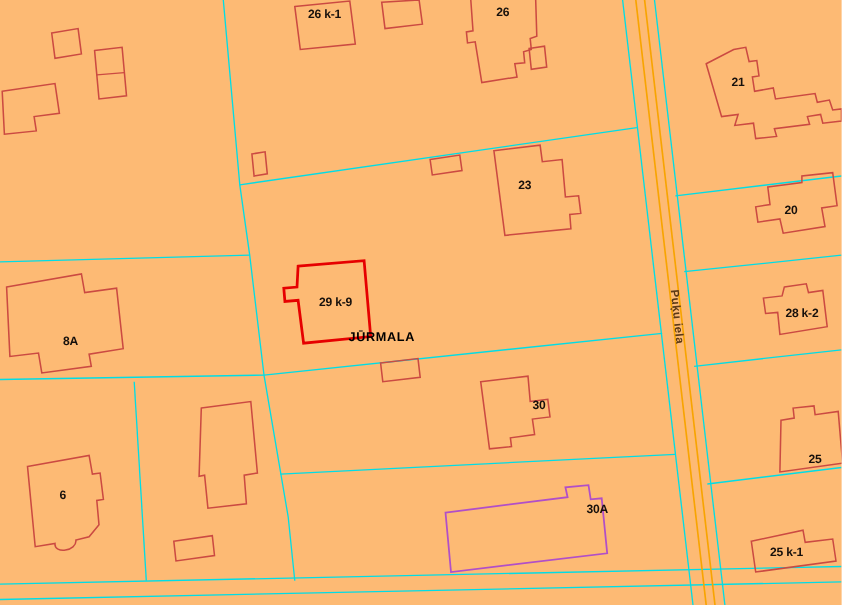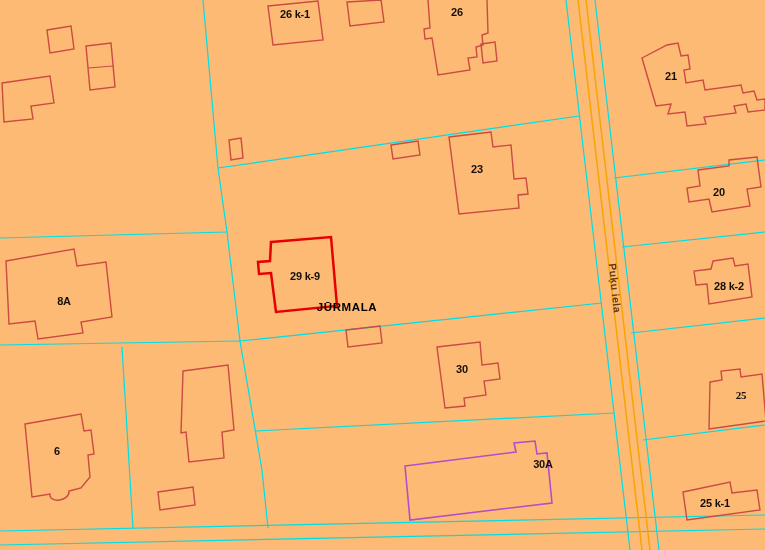--- a/index.html
+++ b/index.html
@@ -66,21 +66,21 @@
     </svg>
   <div id="label-layer">
       <div class="lbl" style="left: 295px; top: 14px;">26 k-1</div>
       <div class="lbl" style="left: 457px; top: 12px;">26</div>
       <div class="lbl" style="left: 671px; top: 76px; text-align: center;">21</div>
       <div class="lbl" style="left: 477px; top: 169px;">23</div>
       <div class="lbl" style="left: 719px; top: 192px;">20</div>
       <div class="lbl" style="left: 305px; top: 276px;">29 k-9</div>
       <div class="lbl city" style="left: 347px; top: 308px;">JŪRMALA</div>
       <div class="lbl" style="left: 729px; top: 286px;">28 k-2</div>
-      <div class="lbl" style="left: 64px; top: 301px; text-align: center;">8A</div>
-      <div class="lbl" style="left: 462px; top: 369px;">30</div>
-      <div class="lbl" style="left: 741px; top: 395px; font-family: Liberation Serif, serif;">25</div>
+      <div class="lbl" style="left: 64px; top: 311px; text-align: center;">8A</div>
+      <div class="lbl" style="left: 490px; top: 369px;">30</div>
+      <div class="lbl" style="left: 741px; top: 418px;">25</div>
       <div class="lbl" style="left: 57px; top: 451px;">6</div>
       <div class="lbl" style="left: 543px; top: 464px;">30A</div>
       <div class="lbl" style="left: 715px; top: 503px;">25 k-1</div>
       <div class="lbl street" style="left: 615px; top: 288px; transform: translate(-50%, -50%) rotate(84deg);">Puķu iela</div>
     </div>
 </div>
 
 </body></html>

